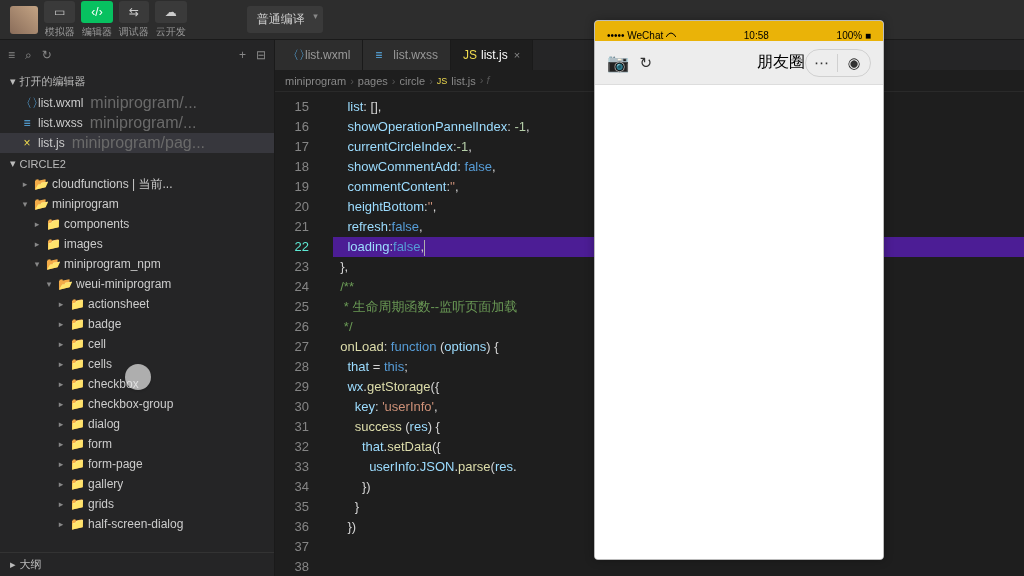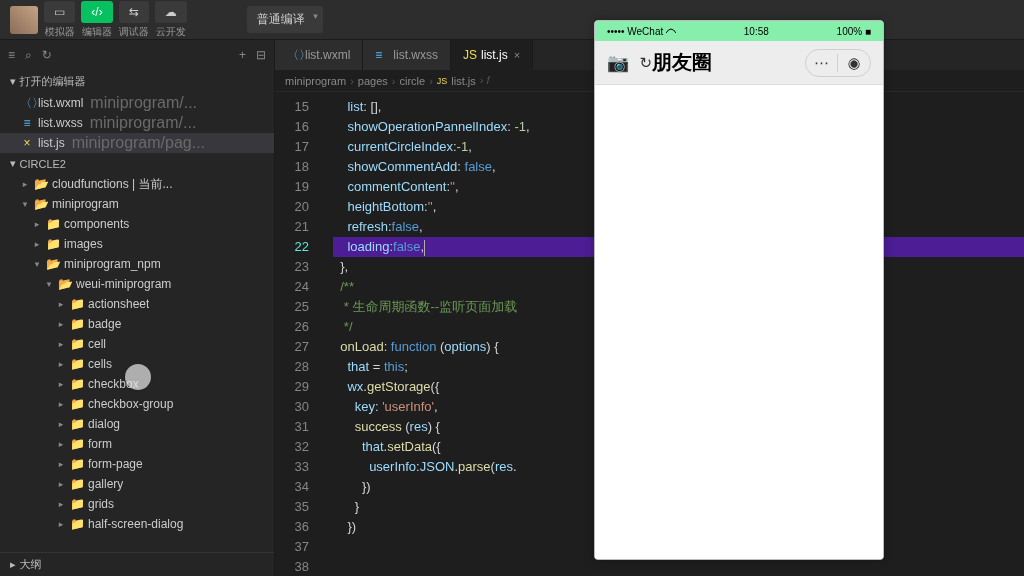--- a/index.html
+++ b/index.html
@@ -46,24 +46,24 @@
 .codeline.hl{background:#4c1d95}
 .k{color:#569cd6}.s{color:#ce9178}.n{color:#b5cea8}.c{color:#6a9955}.f{color:#dcdcaa}.p{color:#d4d4d4}.v{color:#9cdcfe}.b{color:#569cd6}
 .cursor{display:inline-block;width:1px;height:16px;background:#aeafad;vertical-align:middle;animation:bl 1s step-end infinite}
 @keyframes bl{50%{opacity:0}}
 .sim{position:absolute;right:140px;top:20px;width:290px;height:540px;background:#f6f6f6;border:1px solid #bbb;border-radius:4px;box-shadow:0 0 10px rgba(0,0,0,0.3);z-index:100;display:flex;flex-direction:column;overflow:hidden}
 .sim-title{height:22px;background:#ededed;display:flex;align-items:center;justify-content:center;color:#666;font-size:11px;position:relative}
 .sim-dots{position:absolute;left:8px;display:flex;gap:5px}
 .sim-dot{width:10px;height:10px;border-radius:50%;background:#d0d0d0}
 .sim-info{height:24px;background:#ededed;display:flex;align-items:center;padding:0 10px;color:#555;font-size:11px;border-bottom:1px solid #d8d8d8}
 .sim-info .sp{flex:1;text-align:center}
-.sim-status{height:20px;background:#86efac;display:flex;align-items:center;padding:0 12px;font-size:10px;color:#000}
+.sim-status{height:20px;background:#eab308;display:flex;align-items:flex-end;padding:0 12px;font-size:10px;color:#000}
 .sim-status .mid{flex:1;text-align:center;font-weight:400}
 .sim-nav{height:44px;background:#ededed;display:flex;align-items:center;padding:0 12px;border-bottom:1px solid #ddd;color:#333}
-.sim-nav .title{flex:1;text-align:left;font-size:20px;font-weight:700;color:#000}
+.sim-nav .title{flex:1;text-align:right;font-size:16px;font-weight:400;color:#000}
 .capsule{display:flex;align-items:center;border:1px solid rgba(0,0,0,.12);border-radius:14px;height:28px;overflow:hidden}
 .capsule span{width:32px;text-align:center;font-size:15px;color:#333}
 .capsule span:first-child{border-right:1px solid rgba(0,0,0,.12)}
 .sim-body{flex:1;background:#fff}
 .ghost{position:absolute;width:26px;height:26px;border-radius:50%;background:#e8e8e8;opacity:.7;left:125px;top:364px;box-shadow:0 1px 3px rgba(0,0,0,.2)}
 svg{display:block}
 </style>
 </head>
 <body>
 

